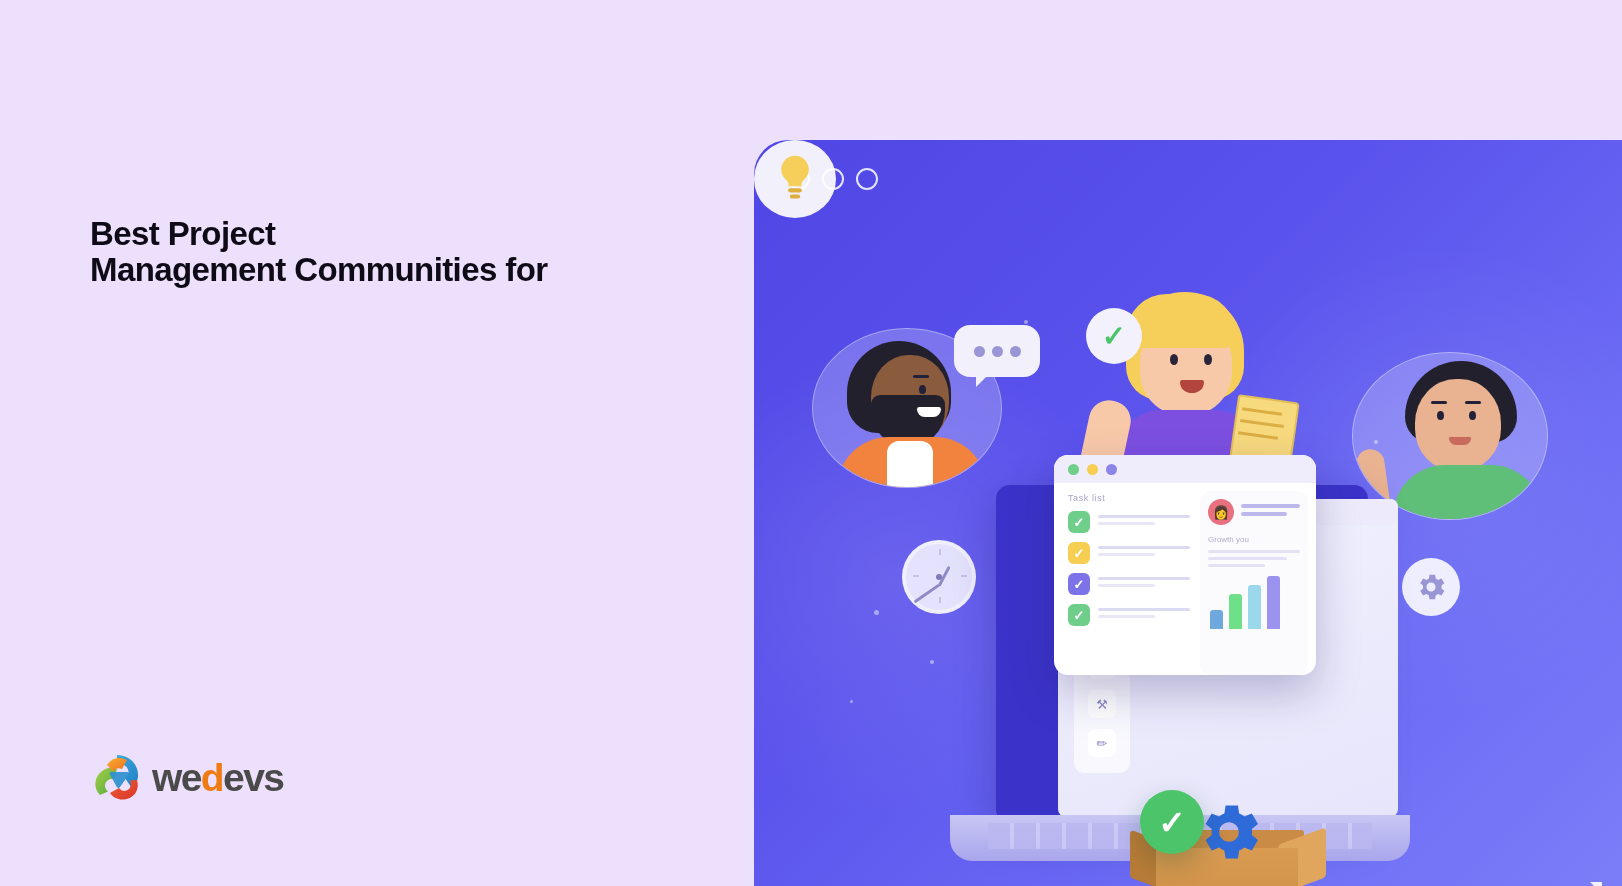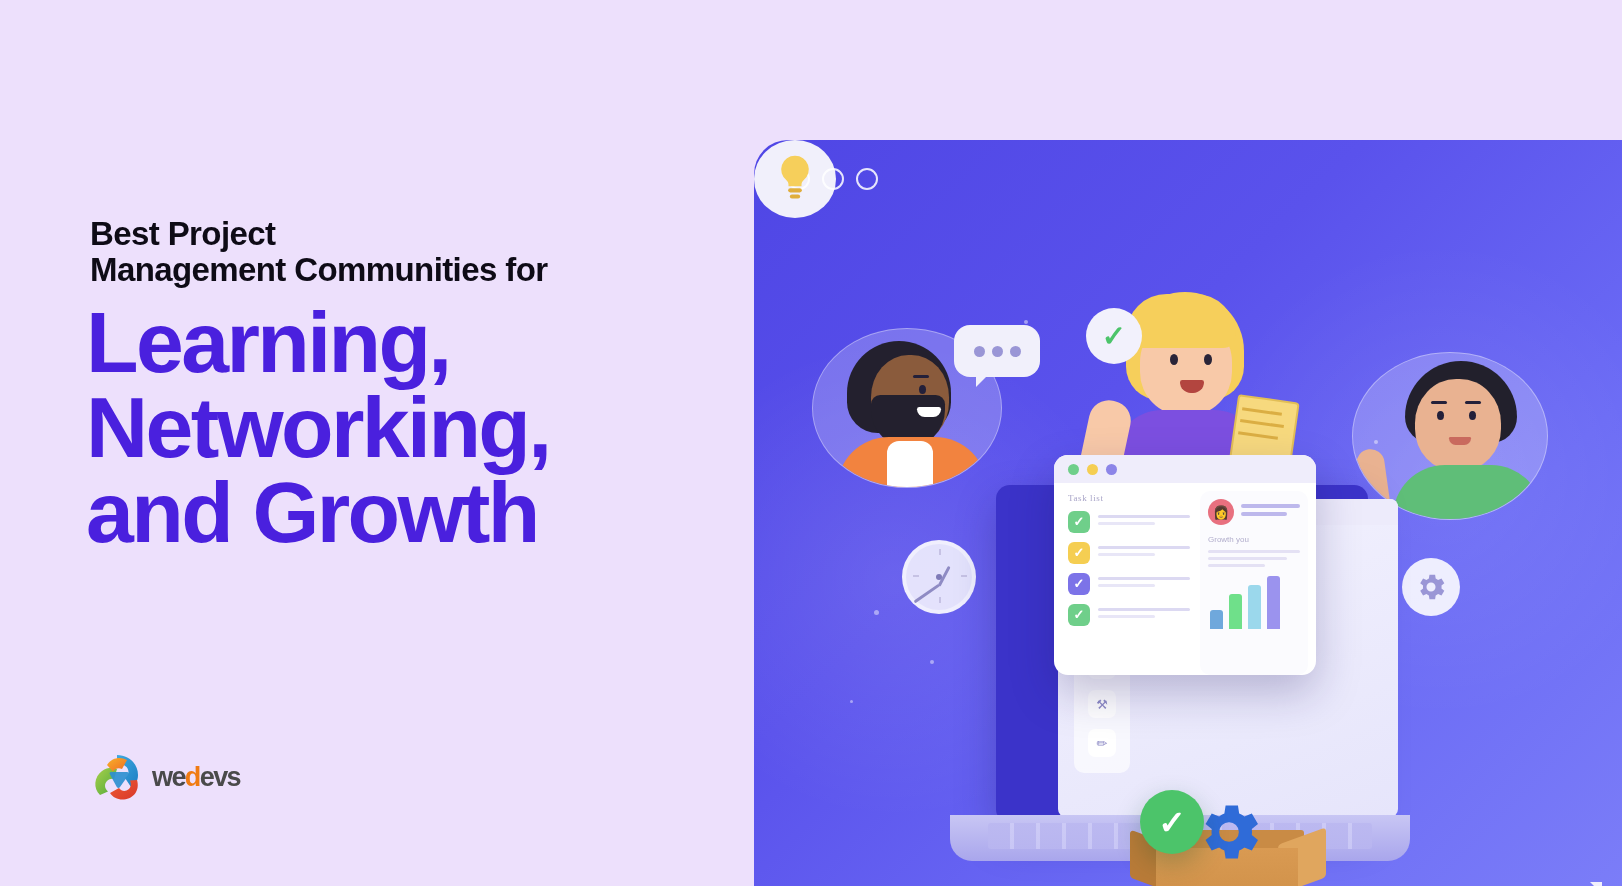--- a/index.html
+++ b/index.html
@@ -45,21 +45,21 @@
   }
 
   
   #logo {
     position: absolute;
     left: 2px; top: 752px;
     display: flex; align-items: center; gap: 10px;
   }
   #logo-mark { width: 50px; height: 50px; display: block; }
   #logo-word {
-    font-size: 27px; font-weight: 700;
+    font-size: 39px; font-weight: 700;
     letter-spacing: -1.6px; line-height: 1;
     display: flex; align-items: flex-start;
   }
   .lw-dark { color: #4A4A4A; }
   .lw-orange { color: #F07B12; }
 
   
   #panel {
     position: absolute;
     left: 754px; top: 140px;
@@ -128,21 +128,21 @@
   #task-card {
     position: absolute; left: 300px; top: 315px;
     width: 262px; height: 220px;
     background: #FFFFFF; border-radius: 14px;
     box-shadow: 0 18px 44px rgba(30,22,98,.26);
     overflow: hidden;
   }
   #tc-bar { height: 28px; background: #EFEDFB; display: flex; align-items: center; gap: 8px; padding-left: 14px; }
   .tc-dot { width: 11px; height: 11px; border-radius: 50%; }
   #tc-body { display: flex; height: 192px; }
-  #tc-left { width: 146px; padding: 10px 10px 0 14px; font-family: Liberation Serif, serif; }
+  #tc-left { width: 146px; padding: 10px 10px 0 14px; }
   #tc-title { font-size: 9px; color: #A9A5C8; letter-spacing: .6px; margin-bottom: 8px; }
   .tc-row { display: flex; align-items: center; gap: 8px; margin-bottom: 9px; }
   .tc-check { width: 22px; height: 22px; border-radius: 6px; display:flex;align-items:center;justify-content:center;
               color:#fff; font-size:13px; font-weight:700; flex: 0 0 auto; }
   .tc-lines { flex: 1; }
   .tc-line { height: 3px; border-radius: 2px; background: #DCD9F2; margin-bottom: 4px; }
   .tc-line.short { width: 62%; background: #E8E6F7; }
   #tc-right { flex: 1; margin: 8px 8px 0 0; background: #FBFBFE; border-radius: 10px; padding: 8px; }
   #tc-avatar-row { display: flex; align-items: center; gap: 7px; margin-bottom: 10px; }
   #tc-avatar { width: 26px; height: 26px; border-radius: 50%; background: #E8707F;
@@ -231,23 +231,20 @@
   }
 </style>
 </head>
 <body>
 
 <div id="banner">
 
   <div id="left-col">
     <div id="eyebrow">Best Project
 Management Communities for</div>
-    <div id="headline">Learning,
-Networking,
-and Growth</div>
 
     <div id="logo">
       <svg id="logo-mark" viewBox="0 0 100 100">
         <defs>
           <linearGradient id="gb" x1="0" y1="0" x2="1" y2="1">
             <stop offset="0%" stop-color="#3FA9E0"></stop>
               <stop offset="100%" stop-color="#1E7FC4"></stop>
           </linearGradient>
           <linearGradient id="gg" x1="0" y1="0" x2="1" y2="1">
             <stop offset="0%" stop-color="#A8D04A"></stop>

